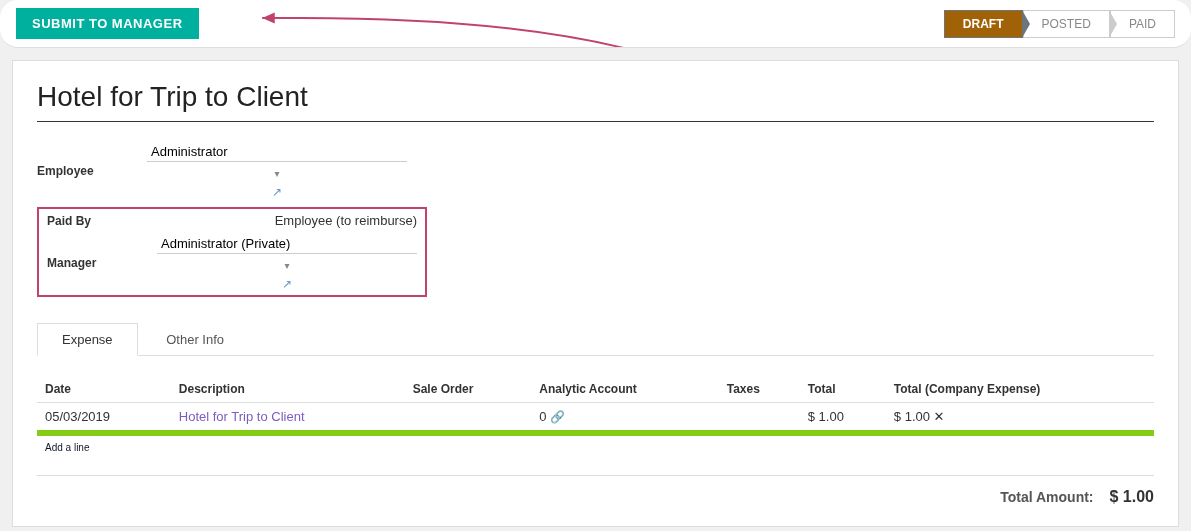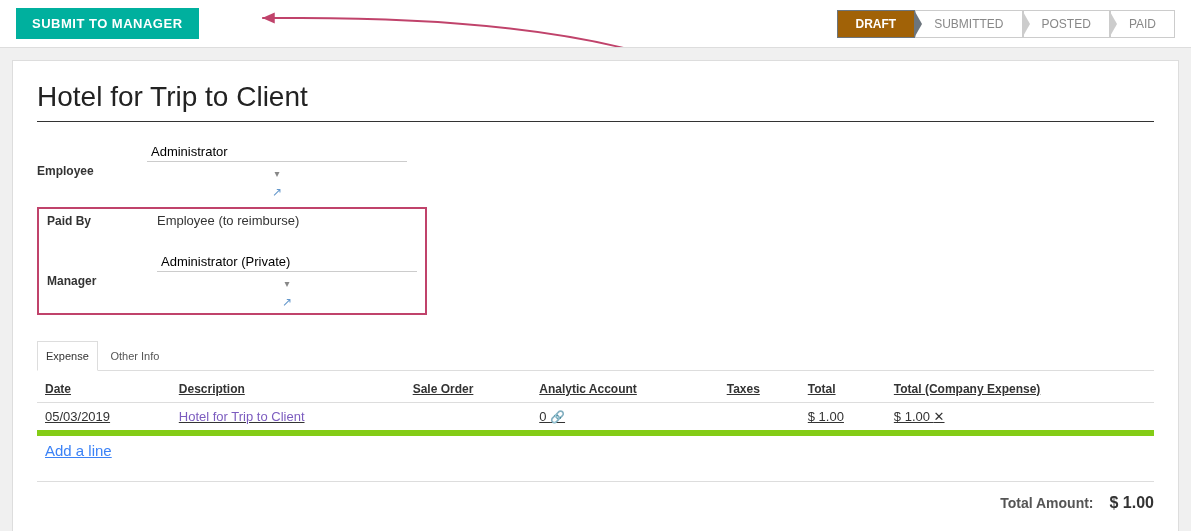--- a/index.html
+++ b/index.html
@@ -6,20 +6,21 @@
     body { font-family: Arial, sans-serif; font-size: 13px; background: #f0f0f0; color: #333; }
 
     .top-bar {
       display: flex;
       align-items: center;
       justify-content: space-between;
       background: #fff;
       border-bottom: 1px solid #ddd;
       padding: 8px 16px;
       position: relative;
+      border-radius: 18px;
     }
 
     .submit-btn {
       background: #00b09e;
       color: #fff;
       border: 2px solid #00b09e;
       padding: 6px 14px;
       font-size: 13px;
       font-weight: bold;
       cursor: pointer;
@@ -132,41 +133,40 @@
       cursor: pointer;
     }
 
     .tabs-section {
       margin-top: 16px;
       border-bottom: 1px solid #ddd;
     }
 
     .tab {
       display: inline-block;
-      padding: 8px 8px;
-      font-size: 11px;
+      padding: 8px 24px;
+      font-size: 13px;
       cursor: pointer;
       border: 1px solid transparent;
       border-bottom: none;
       color: #555;
     }
 
     .tab.active {
       border: 1px solid #ddd;
       border-bottom: 1px solid #fff;
       color: #333;
       background: #fff;
       margin-bottom: -1px;
     }
 
     .expense-table {
       width: 100%;
       border-collapse: collapse;
-      margin-top: 5px;
-      text-decoration: underline;
+      margin-top: 20px;
     }
 
     .expense-table th {
       text-align: left;
       font-weight: bold;
       font-size: 12px;
       padding: 6px 8px;
       border-bottom: 1px solid #ddd;
       color: #333;
     }
@@ -177,26 +177,25 @@
       border-bottom: 6px solid #84cc16;
       vertical-align: middle;
     }
 
     .expense-link {
       color: #7c5cbf;
       text-decoration: none;
     }
 
     .add-line {
-      color: #3b82f6;
-      font-size: 15px;
+      color: #0f172a;
+      font-size: 10px;
       cursor: pointer;
       padding: 6px 8px;
       display: inline-block;
-      text-decoration: underline;
     }
 
     .total-row {
       display: flex;
       justify-content: flex-end;
       align-items: center;
       margin-top: 16px;
       padding-top: 12px;
       border-top: 1px solid #ddd;
       font-size: 14px;
@@ -236,21 +235,20 @@
   </style>
 </head>
 <body>
 
 <div class="top-bar">
   <button class="submit-btn">SUBMIT TO MANAGER</button>
 
   <div class="status-steps">
 
   <div class="step active">DRAFT</div>
-      <div class="step">SUBMITTED</div>
       <div class="step">POSTED</div>
       <div class="step">PAID</div>
     </div>
 
   <svg class="arrow-annotation" viewBox="0 0 1191 60" xmlns="http://www.w3.org/2000/svg">
     <path d="M 170 23 L 220 23 Q 900 23 900 300 Q 900 480 700 480" stroke="#c0436b" stroke-width="2.5" fill="none" marker-end="url(#arrowhead)"></path>
     <defs>
       <marker id="arrowhead" markerWidth="8" markerHeight="6" refX="4" refY="3" orient="auto">
         <polygon points="0 0, 8 3, 0 6" fill="#c0436b"></polygon>
       </marker>
@@ -265,21 +263,21 @@
   <div class="field-row">
     <div class="field-label">Employee</div>
     <div class="field-value">
       <input type="text" class="field-input" value="Administrator" style="">
       <span class="dropdown-icon">▾</span>
       <span class="external-link-icon">↗</span>
     </div>
   </div>
 
   <div style="border: 2px solid #c0436b; display: inline-block; padding: 4px 8px; margin-bottom: 10px;">
-    <div class="field-row" style="margin-bottom:24px;">
+    <div class="field-row" style="margin-bottom:6px;justify-content:space-between;">
       <div class="field-label">Paid By</div>
       <div class="field-value">
         <span>Employee (to reimburse)</span>
       </div>
     </div>
     <div class="field-row" style="margin-bottom:0;">
       <div class="field-label">Manager</div>
       <div class="field-value">
         <input type="text" class="field-input" value="Administrator (Private)" style="">
         <span class="dropdown-icon">▾</span>

